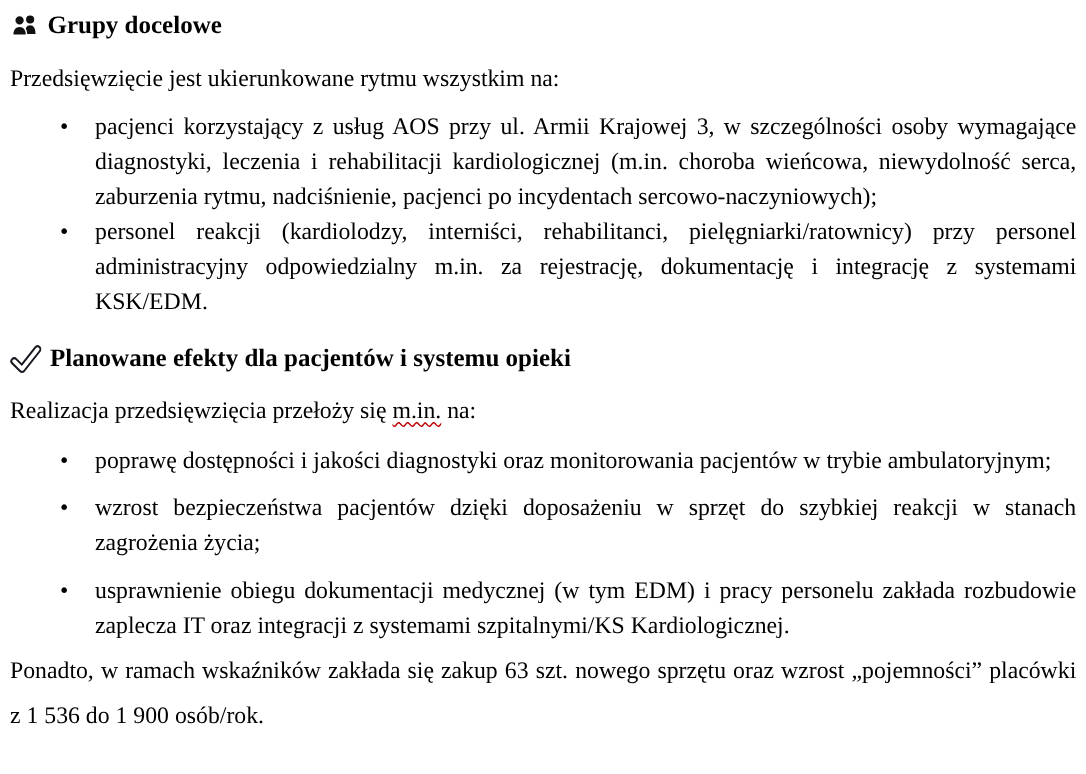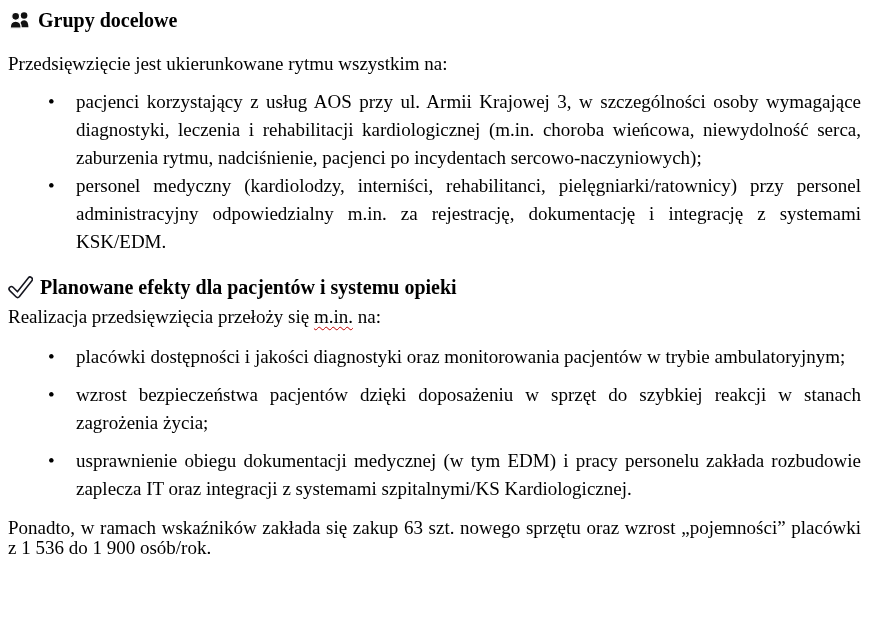--- a/index.html
+++ b/index.html
@@ -17,40 +17,40 @@
   }
   .heading{
     display:flex;align-items:center;gap:7px;
     font-size:20px;font-weight:700;line-height:30px;
   }
   .heading .icon{display:inline-flex;flex:0 0 auto;align-items:center;}
   .sec2-heading{margin-top:16px;}
   .para{
     margin:14px 0 0 0;text-align:justify;line-height:29px;
   }
-  .para.p2{margin-top:0;}
+  .para.p2{margin-top:12px;}
   .blist{
     list-style:none;margin:10px 0 0 0;padding:0 0 0 68px;
   }
   .blist.spaced{margin-top:12px;}
   .blist li{
     position:relative;text-align:justify;line-height:28px;
   }
   .blist.spaced li + li{margin-top:10px;}
   .marker{
     position:absolute;left:-28px;top:0;
   }
   .b{font-weight:400;}
   .misspelled{
     text-decoration:underline wavy var(--spell);
     text-decoration-thickness:1px;
     text-decoration-skip-ink:none;
     text-underline-offset:3px;
   }
-  .footer-para{margin-top:15px;line-height:20px;}
+  .footer-para{margin-top:4px;line-height:36px;}
 </style>
 </head>
 <body>
 
 <div class="doc">
 
   <div class="heading">
     <span class="icon">
       <svg width="23" height="18" viewBox="0 0 24 18" aria-hidden="true">
         <circle cx="16.8" cy="4.4" r="3.4" fill="#111"></circle>
@@ -64,40 +64,40 @@
 
   <p class="para"><span>Przedsięwzięcie jest ukierunkowane rytmu wszystkim na:</span></p>
 
   <ul class="blist tight">
     <li>
       <span class="marker">•</span>
       <span><span class="b">pacjenci korzystający z usług AOS</span><span> przy ul. Armii Krajowej 3, w szczególności osoby wymagające diagnostyki, leczenia i rehabilitacji kardiologicznej (m.in. choroba wieńcowa, niewydolność serca, zaburzenia rytmu, nadciśnienie, pacjenci po incydentach sercowo-naczyniowych);</span></span>
     </li>
     <li>
       <span class="marker">•</span>
-      <span><span class="b">personel medyczny</span><span> (kardiolodzy, interniści, rehabilitanci, pielęgniarki/ratownicy) przy </span><span class="b">personel administracyjny</span><span> odpowiedzialny m.in. za rejestrację, dokumentację i integrację z systemami KSK/EDM.</span></span>
+      <span><span class="b">personel reakcji</span><span> (kardiolodzy, interniści, rehabilitanci, pielęgniarki/ratownicy) przy </span><span class="b">personel administracyjny</span><span> odpowiedzialny m.in. za rejestrację, dokumentację i integrację z systemami KSK/EDM.</span></span>
     </li>
   </ul>
 
   <div class="heading sec2-heading">
     <span class="icon">
       <svg width="25" height="23" viewBox="0 0 26 24" aria-hidden="true">
         <path d="M3.5 13.5 L10 20 L23 3.5" fill="none" stroke="#15161f" stroke-width="6.5" stroke-linecap="round" stroke-linejoin="round"></path>
         <path d="M3.5 13.5 L10 20 L23 3.5" fill="none" stroke="#ffffff" stroke-width="3.2" stroke-linecap="round" stroke-linejoin="round"></path>
       </svg>
     </span>
     <span>Planowane efekty dla pacjentów i systemu opieki</span>
   </div>
 
   <p class="para p2"><span>Realizacja przedsięwzięcia przełoży się </span><span class="misspelled">m.in.</span><span> na:</span></p>
 
   <ul class="blist spaced">
     <li>
       <span class="marker">•</span>
-      <span><span>placówki dostępności i jakości diagnostyki oraz monitorowania pacjentów w trybie ambulatoryjnym;</span></span>
+      <span><span>poprawę dostępności i jakości diagnostyki oraz monitorowania pacjentów w trybie ambulatoryjnym;</span></span>
     </li>
     <li>
       <span class="marker">•</span>
       <span><span>wzrost bezpieczeństwa pacjentów dzięki doposażeniu w sprzęt do szybkiej reakcji w stanach zagrożenia życia;</span></span>
     </li>
     <li>
       <span class="marker">•</span>
       <span><span>usprawnienie obiegu dokumentacji medycznej (w tym EDM) i pracy personelu zakłada rozbudowie zaplecza IT oraz integracji z systemami szpitalnymi/KS Kardiologicznej.</span></span>
     </li>
   </ul>

